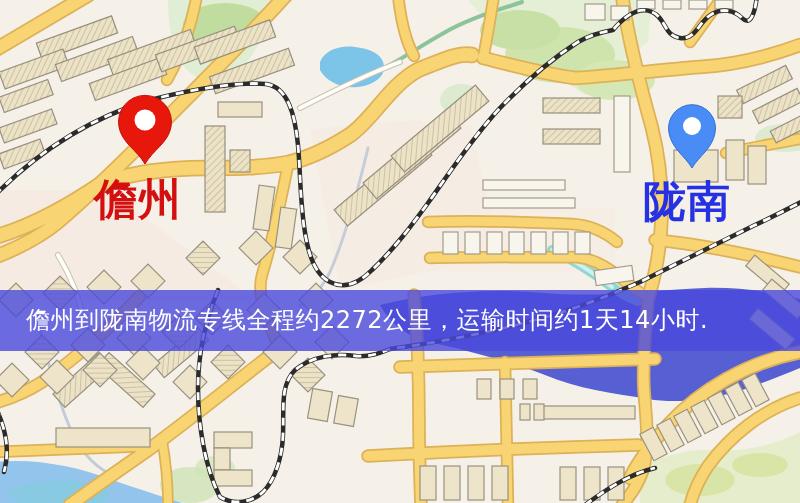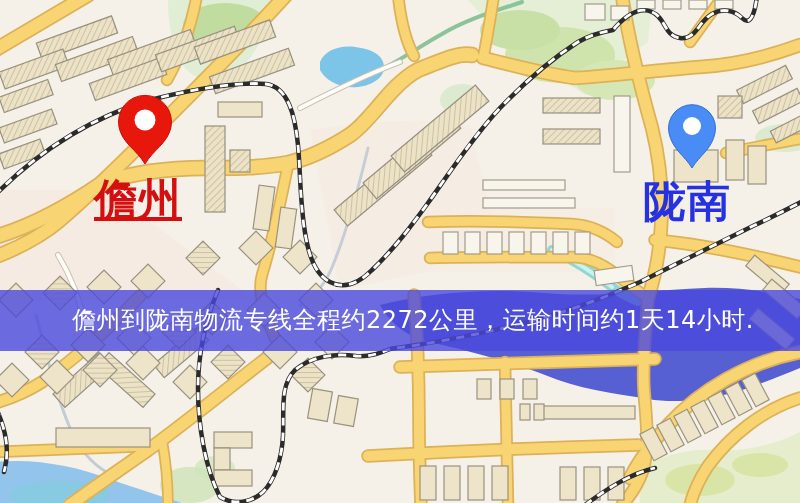--- a/index.html
+++ b/index.html
@@ -5,21 +5,21 @@
   html,body{margin:0;padding:0;background:#ddd;}
   .stage{position:relative;width:800px;height:503px;overflow:hidden;background:#f6f1e8;
          font-family:"DejaVu Sans","Liberation Sans",sans-serif;}
   .stage svg{position:absolute;left:0;top:0;display:block;}
   .banner{position:absolute;left:0;top:290px;width:800px;height:61px;}
   .banner-bg{position:absolute;inset:0;opacity:.8;}
   .banner-text{position:absolute;inset:0;line-height:61px;padding-left:26px;
                font-size:24px;font-weight:500;letter-spacing:.5px;white-space:nowrap;}
   .pin-label{position:absolute;font-family:"DejaVu Serif","DejaVu Sans",serif;
              font-weight:700;font-size:43px;line-height:1;letter-spacing:1px;white-space:nowrap;}
-  .label-origin{left:94px;top:178px;text-decoration:underline;}
+  .label-origin{left:94px;top:178px;}
   .label-dest{left:643px;top:180px;text-align:center;}
 </style>
 </head>
 <body>
 
 <div class="stage">
   <svg id="map-svg" width="800" height="503" viewBox="0 0 800 503">
       <defs>
         <pattern id="hatch" patternUnits="userSpaceOnUse" width="5" height="5" patternTransform="rotate(45)">
           <rect width="5" height="5" fill="#ece2c6"></rect>
@@ -235,18 +235,18 @@
         </g>
         <g>
           <path d="M692,168 C685,156 672,149 669,133 A23.5,23.5 0 1 1 715,133 C712,149 699,156 692,168 Z" fill="#4a8cf5" stroke="#2f6fd6" stroke-width="1"></path>
           <circle cx="692" cy="126" r="9" fill="#ffffff"></circle>
         </g>
       </g>
     </svg>
 
   <div class="banner">
     <div class="banner-bg" style="background: rgb(74, 72, 220);"></div>
-    <div class="banner-text" style="color: rgb(255, 255, 255); text-align: center;">儋州到陇南物流专线全程约2272公里，运输时间约1天14小时.</div>
+    <div class="banner-text" style="color: rgb(255, 255, 255);">儋州到陇南物流专线全程约2272公里，运输时间约1天14小时.</div>
   </div>
 
   <div class="pin-label label-origin" style="color: rgb(212, 15, 16);">儋州</div>
   <div class="pin-label label-dest" style="color: rgb(37, 49, 226);">陇南</div>
 </div>
 
 </body></html>

